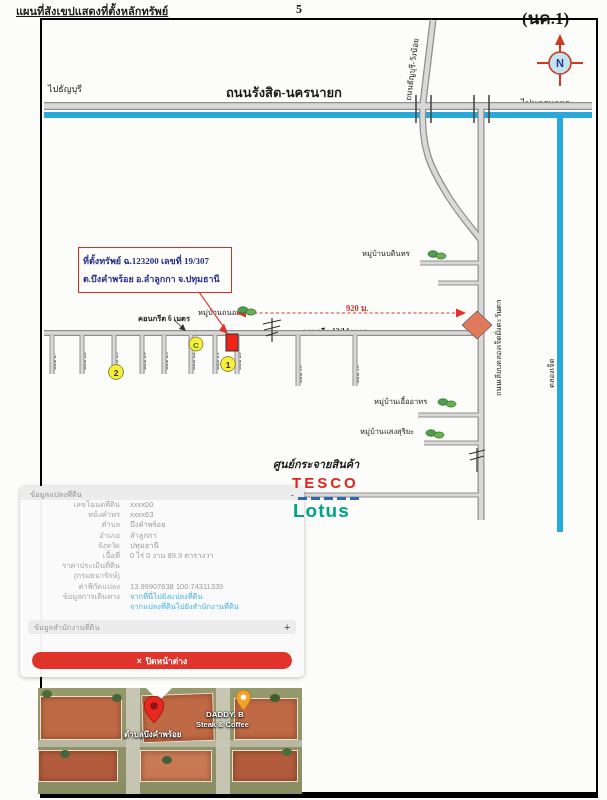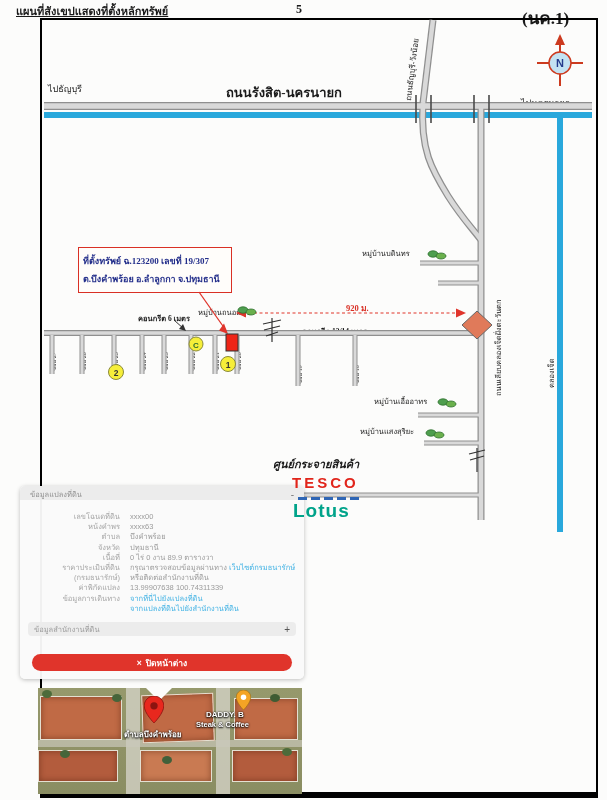--- a/index.html
+++ b/index.html
@@ -32,21 +32,21 @@
          font-family:"Liberation Sans",sans-serif;}
   .tesco-dashes{left:298px;top:497px;width:62px;height:3px;
     background:repeating-linear-gradient(90deg,#2f66b5 0 9px,transparent 9px 13px);}
   .lotus{left:293px;top:500px;font-size:19px;font-weight:bold;letter-spacing:1px;color:#00a38a;
          font-family:"Liberation Sans",sans-serif;}
   
   .panel{left:20px;top:486px;width:284px;background:rgba(250,250,250,0.96);border-radius:5px;
          box-shadow:0 1px 4px rgba(0,0,0,0.25);font-family:"Liberation Sans",sans-serif;z-index:20;padding-bottom:8px;}
   .panel-header{height:14px;background:#ececec;border-radius:5px 5px 0 0;display:flex;align-items:flex-end;
                 justify-content:space-between;padding:0 10px;font-size:7.5px;color:#8f8f8f;}
-  .panel-body{padding:12px 8px 2px 8px;}
+  .panel-body{padding:0 8px 2px 8px;}
   .prow{display:flex;gap:10px;line-height:10.2px;font-size:7.5px;}
   .prow .lbl{width:92px;text-align:right;color:#a5a5a5;flex:none;}
   .prow .val{color:#9b9b9b;}
   .link{color:#41b2e4;}
   .panel-section{margin:6px 8px 18px 8px;height:14px;background:#ececec;border-radius:4px;display:flex;align-items:center;
                  justify-content:space-between;padding:0 6px;font-size:7.5px;color:#9b9b9b;}
   .close-btn{margin:6px 12px 0 12px;height:17px;background:#e0342b;border:none;border-radius:10px;width:260px;
              color:#fff;font-size:8.5px;font-weight:bold;display:flex;align-items:center;justify-content:center;gap:4px;
              font-family:"Liberation Sans",sans-serif;cursor:pointer;}
   
@@ -227,36 +227,36 @@
         </div>
       <div class="prow">
           <span class="lbl">หน้งคำพร</span>
           <span class="val">xxxx63</span>
         </div>
       <div class="prow">
           <span class="lbl">ตำบล</span>
           <span class="val">บึงคำพร้อย</span>
         </div>
       <div class="prow">
+          <span class="lbl">อำเภอ</span>
+          <span class="val">ลำลูกกา</span>
+        </div>
+      <div class="prow">
           <span class="lbl">จังหวัด</span>
           <span class="val">ปทุมธานี</span>
         </div>
       <div class="prow">
           <span class="lbl">เนื้อที่</span>
           <span class="val">0 ไร่ 0 งาน 89.9 ตารางวา</span>
         </div>
 
       <div class="prow">
         <span class="lbl">
           <span>ราคาประเมินที่ดิน</span><br>
           <span>(กรมธนารักษ์)</span>
-        </span>
-        <span class="val">
-          <span>กรุณาตรวจสอบข้อมูลผ่านทาง </span><span class="link">เว็บไซต์กรมธนารักษ์</span><br>
-          <span>หรือติดต่อสำนักงานที่ดิน</span>
         </span>
       </div>
 
       <div class="prow">
         <span class="lbl">ค่าพิกัดแปลง</span>
         <span class="val link">13.99907638 100.74311339</span>
       </div>
 
       <div class="prow">
         <span class="lbl">ข้อมูลการเดินทาง</span>

